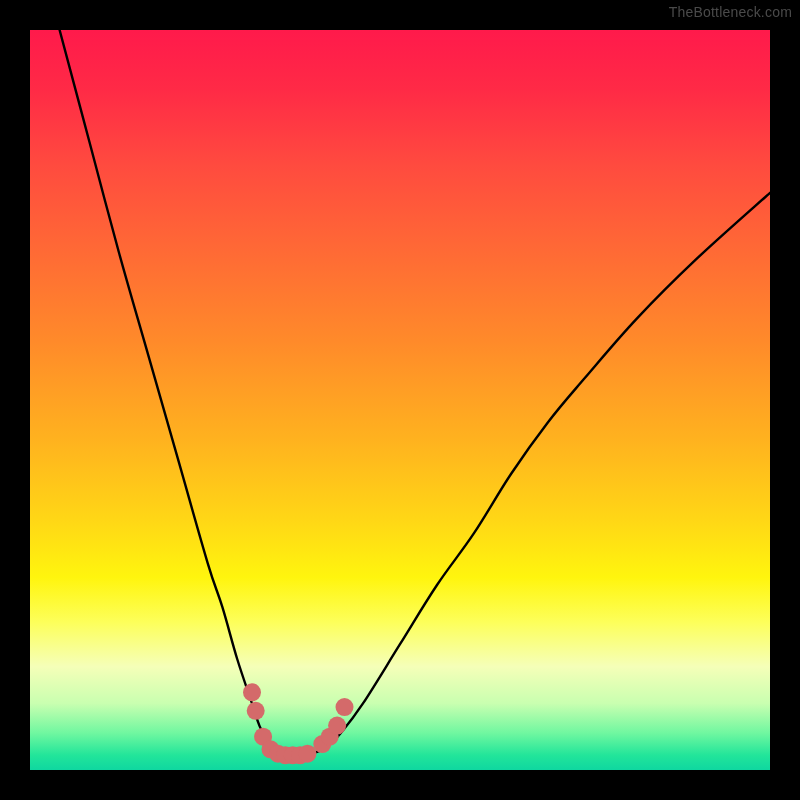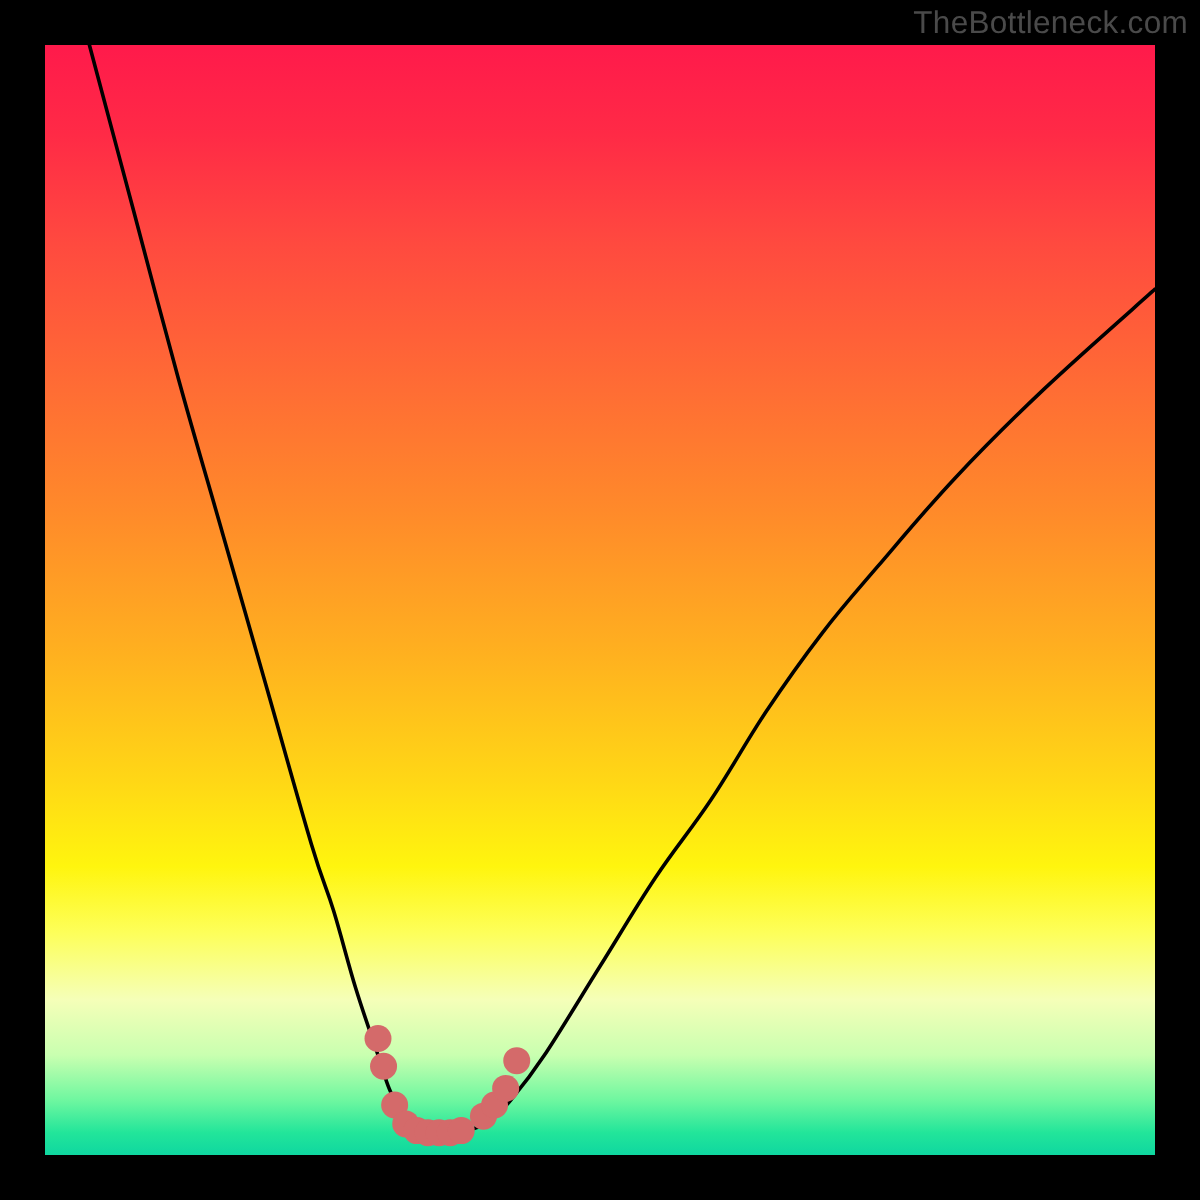--- a/index.html
+++ b/index.html
@@ -48,21 +48,21 @@
     position: absolute;
     inset: 0;
     width: 100%;
     height: 100%;
   }
   .watermark {
     position: absolute;
     top: 4px;
     right: 8px;
     font-family: Arial, Helvetica, sans-serif;
-    font-size: 21px;
+    font-size: 14px;
     color: #4a4a4a;
     letter-spacing: 0.2px;
     user-select: none;
   }
 </style>
 </head>
 <body>
 
 <div class="wrap">
   <div class="watermark">TheBottleneck.com</div>

